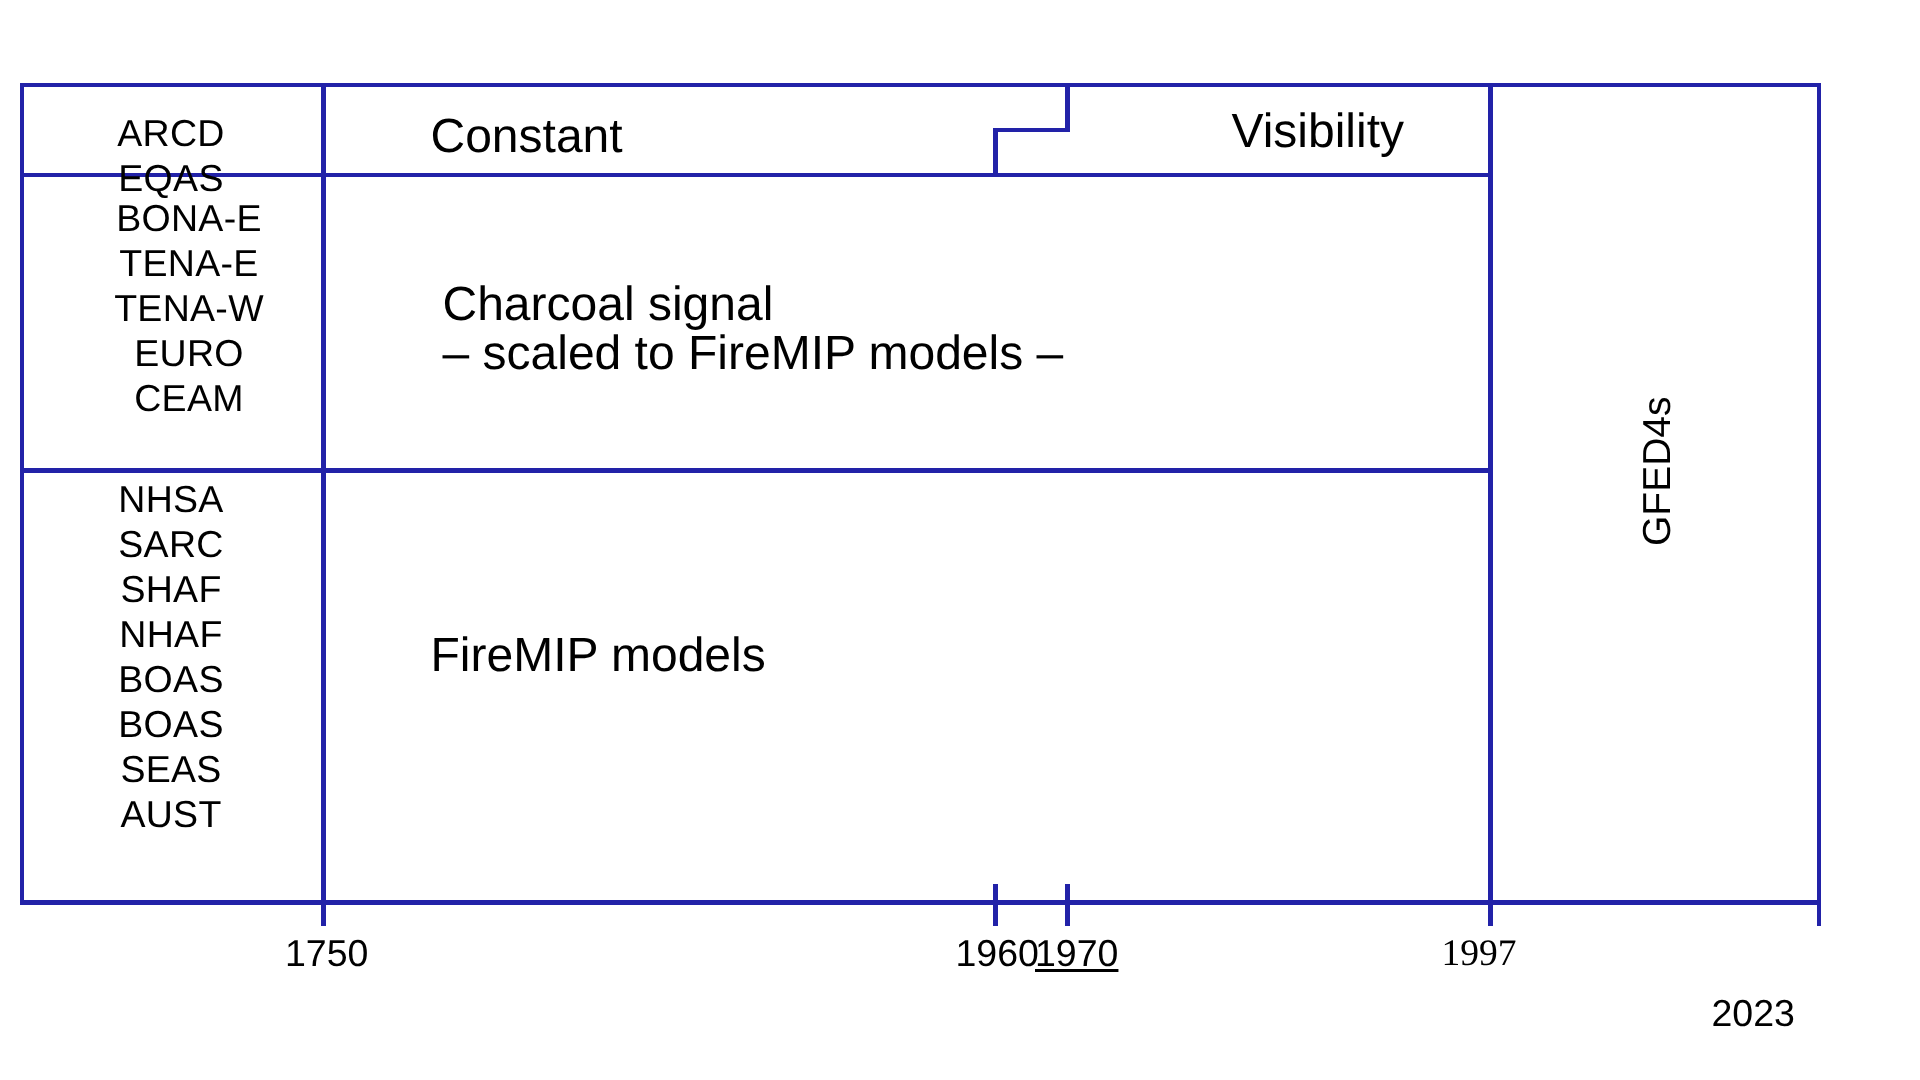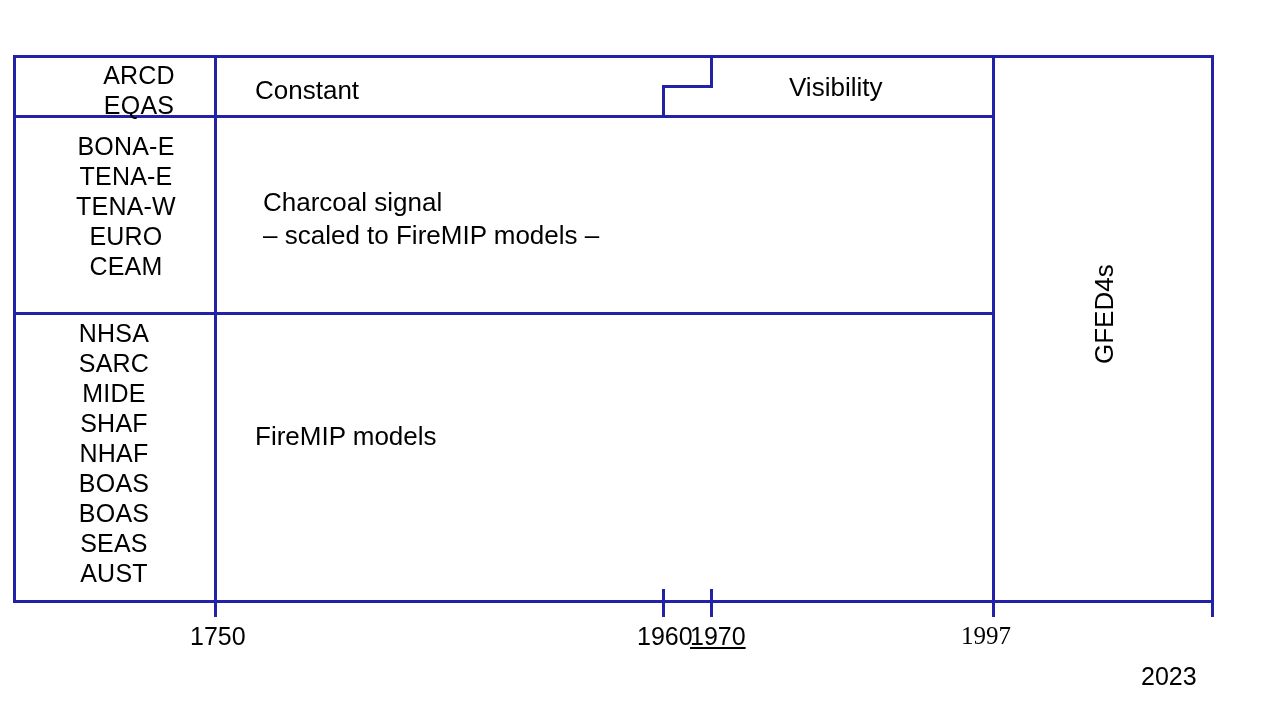--- a/index.html
+++ b/index.html
@@ -50,23 +50,24 @@
     line-height: 30px;
     letter-spacing: 0.2px;
   }
   .region-label {
     display: block;
     white-space: nowrap;
   }
 
   .band-label {
     position: absolute;
-    font-size: 26px;
+    font-size: 32px;
     line-height: 33px;
     white-space: pre-line;
+    margin-left: 32px;
   }
 
   .axis-tick-label {
     position: absolute;
     font-size: 25px;
     line-height: 28px;
     white-space: nowrap;
   }
 
   #gfed-label {
@@ -100,37 +101,36 @@
       <line x1="215.5" y1="589" x2="215.5" y2="617"></line>
       <line x1="663.5" y1="589" x2="663.5" y2="617"></line>
       <line x1="711.5" y1="589" x2="711.5" y2="617"></line>
       <line x1="993.5" y1="589" x2="993.5" y2="617"></line>
       <line x1="1212.5" y1="589" x2="1212.5" y2="617"></line>
     </g>
   </svg>
 
   <div class="layer">
 
-    <div class="region-group" style="top:60px;margin-left:25px;">
+    <div class="region-group" style="top:74px;">
       <span class="region-label">ARCD</span>
       <span class="region-label">EQAS</span>
     </div>
 
     <div class="region-group" style="top:131px;padding-left:12px;">
       <span class="region-label">BONA-E</span>
       <span class="region-label">TENA-E</span>
       <span class="region-label">TENA-W</span>
       <span class="region-label">EURO</span>
       <span class="region-label">CEAM</span>
     </div>
 
     <div class="region-group" style="top:318px;">
       <span class="region-label">NHSA</span>
       <span class="region-label">SARC</span>
-      <span class="region-label">MIDE</span>
       <span class="region-label">SHAF</span>
       <span class="region-label">NHAF</span>
       <span class="region-label">BOAS</span>
       <span class="region-label">BOAS</span>
       <span class="region-label">SEAS</span>
       <span class="region-label">AUST</span>
     </div>
 
   </div>
 

